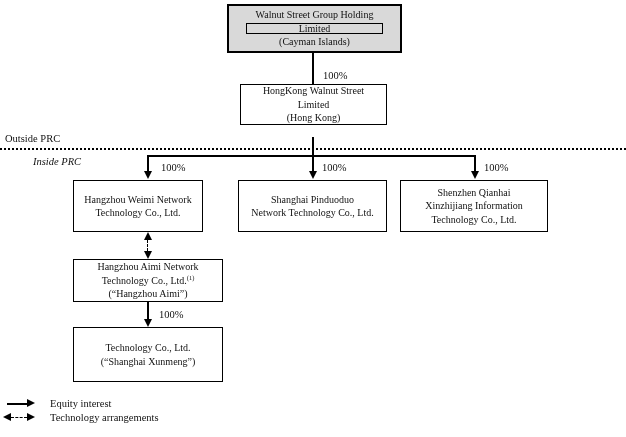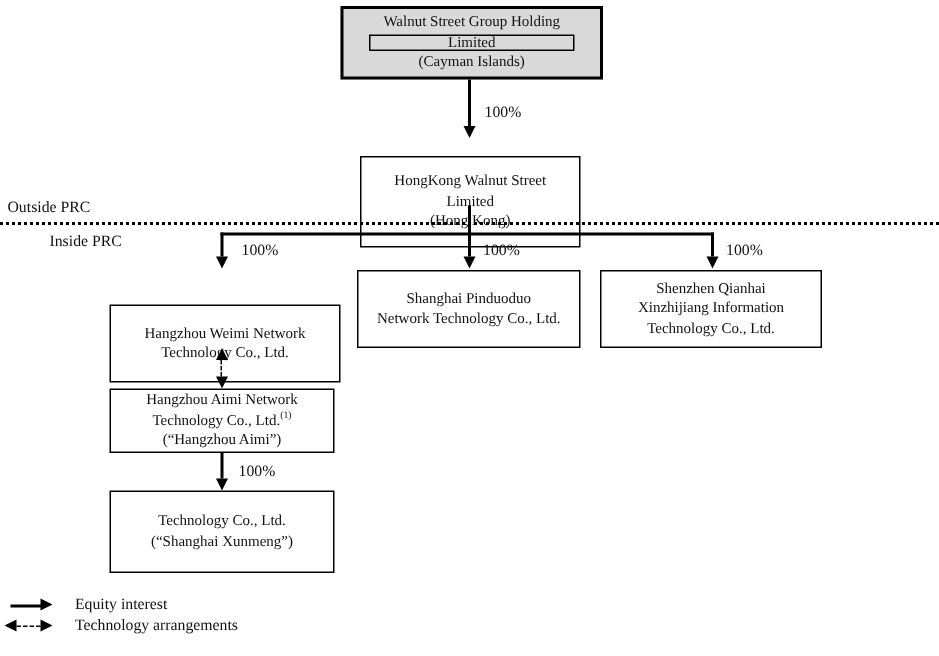--- a/index.html
+++ b/index.html
@@ -135,44 +135,44 @@
       <div>Walnut Street Group Holding</div>
       <div>Limited</div>
       <div>(Cayman Islands)</div>
     </div>
   </div>
 
   <div class="vline" style="left:312px; top:53px; height:32px;"></div>
   <div class="tri tri-down" style="left:308.5px; top:84px;"></div>
   <div class="pct" style="left:323px; top:70px;">100%</div>
 
-  <div class="node" style="left:240px; top:104px; width:147px; height:61px;">
+  <div class="node" style="left:240px; top:84px; width:147px; height:41px;">
     <div>HongKong Walnut Street</div>
     <div>Limited</div>
     <div>(Hong Kong)</div>
   </div>
 
   <div class="zone-label" style="left:5px; top:132px;text-align:center;">Outside PRC</div>
   <div class="divider" style="top:148px;"></div>
-  <div class="zone-label" style="left:33px; top:155px;">Inside PRC</div>
+  <div class="zone-label" style="left:33px; top:155px;font-style:italic;">Inside PRC</div>
 
   <div class="vline" style="left:312px; top:137px; height:34px;"></div>
   <div class="tri tri-down" style="left:308.5px; top:171px;"></div>
 
   <div class="hline" style="left:147px; top:155px; width:328.5px;"></div>
   <div class="vline" style="left:147px; top:155px; height:16px;"></div>
   <div class="tri tri-down" style="left:143.5px; top:171px;"></div>
   <div class="vline" style="left:474px; top:155px; height:16px;"></div>
   <div class="tri tri-down" style="left:470.5px; top:171px;"></div>
 
   <div class="pct" style="left:161px; top:162px;">100%</div>
   <div class="pct" style="left:322px; top:162px;">100%</div>
   <div class="pct" style="left:484px; top:162px;">100%</div>
 
-  <div class="node" style="left:73px; top:180px; width:154px; height:52px;margin-top:23px;">
+  <div class="node" style="left:73px; top:180px; width:130px; height:52px;">
     <div>Hangzhou Weimi Network</div>
     <div>Technology Co., Ltd.</div>
   </div>
 
   <div class="node" style="left:238px; top:180px; width:149px; height:52px;">
     <div>Shanghai Pinduoduo</div>
     <div>Network Technology Co., Ltd.</div>
   </div>
 
   <div class="node" style="left:400px; top:180px; width:148px; height:52px;">

